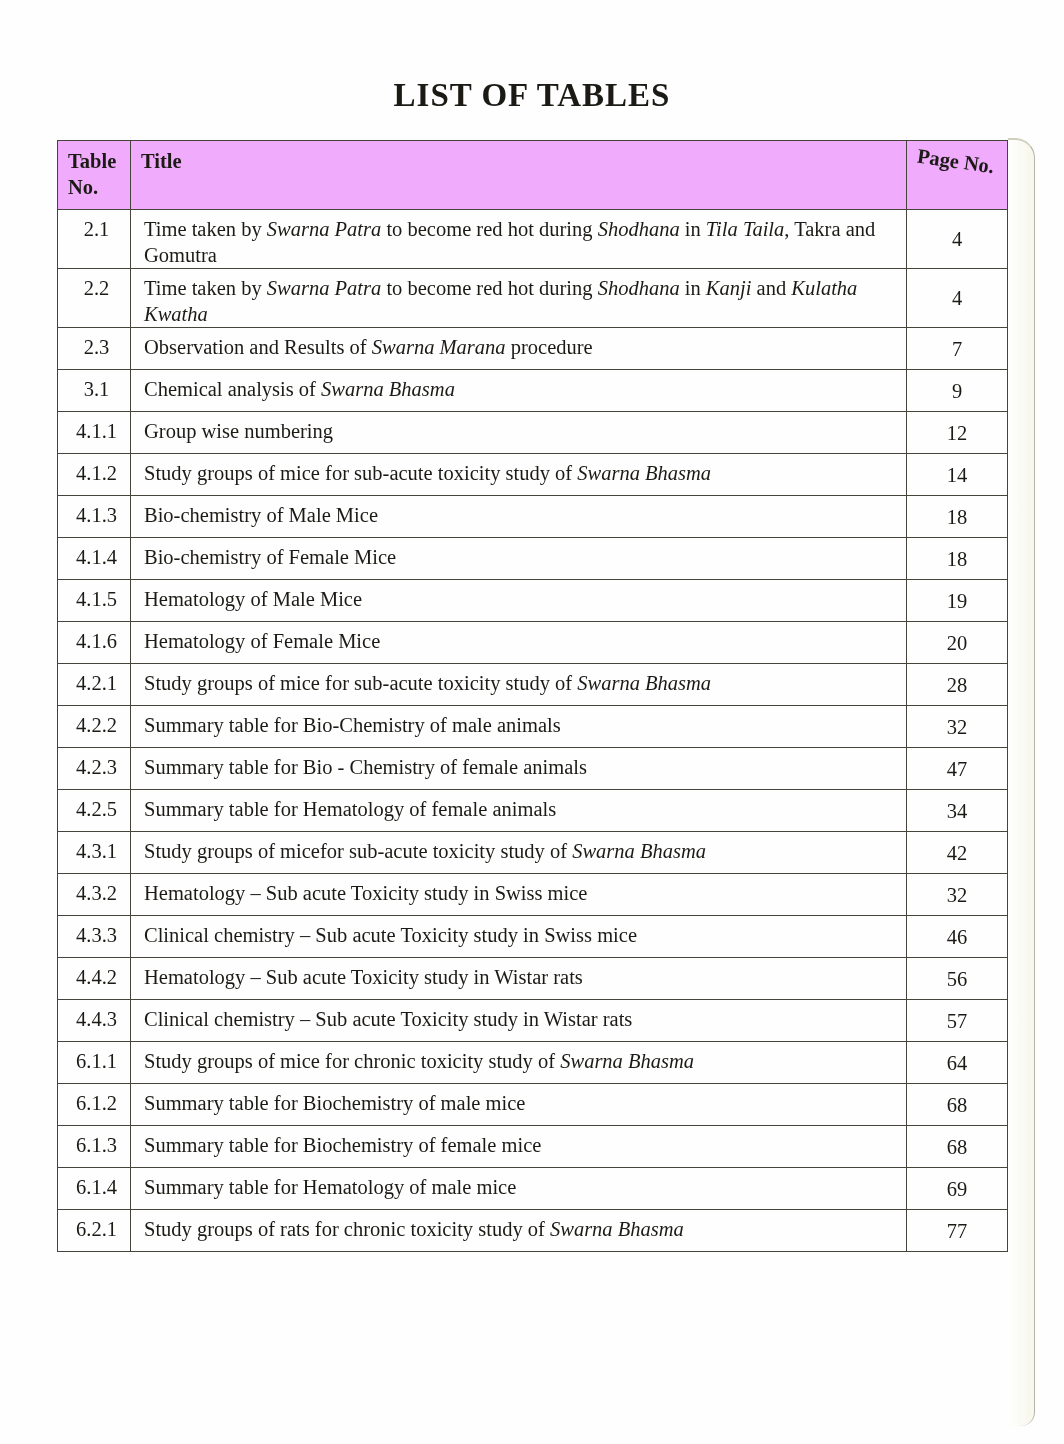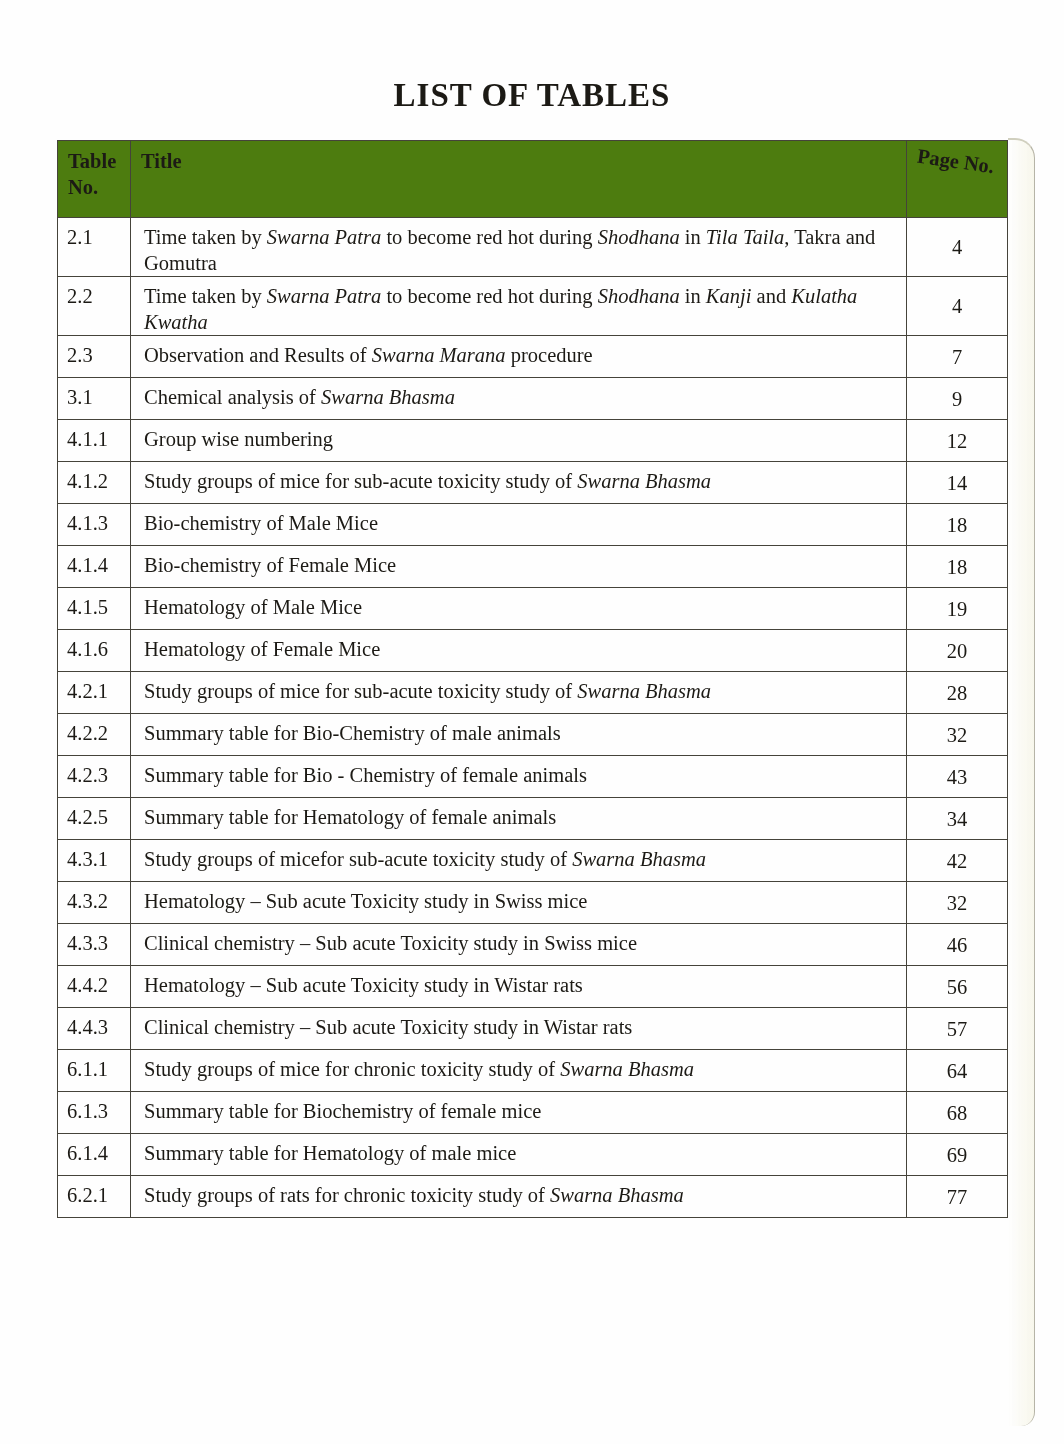--- a/index.html
+++ b/index.html
@@ -39,38 +39,38 @@
     width: 100%;
     table-layout: fixed;
   }
   table.lot th, table.lot td {
     border: 1.6px solid #45433a;
     font-size: 20.5px;
     line-height: 26px;
     word-wrap: break-word;
   }
   table.lot th {
-    background: #4d7c0f;
+    background: #f0abfc;
     font-weight: bold;
     text-align: left;
     vertical-align: top;
-    padding: 7px 8px 17px 10px;
+    padding: 7px 8px 9px 10px;
   }
   th.col-page {
     text-align: center;
     padding-top: 14px;
   }
   th.col-page .tilted {
     display: inline-block;
     transform: rotate(8deg);
     white-space: nowrap;
   }
   td.col-no {
     vertical-align: top;
-    text-align: left;
+    text-align: center;
     padding: 6px 4px 9px 9px;
   }
   td.col-title {
     vertical-align: top;
     text-align: left;
     padding: 6px 12px 0 13px;
   }
   td.col-page {
     vertical-align: middle;
     text-align: center;
@@ -172,21 +172,21 @@
             <td class="col-page">28</td>
           </tr>
           <tr>
             <td class="col-no">4.2.2</td>
             <td class="col-title"><span>Summary table for Bio-Chemistry of male animals</span></td>
             <td class="col-page">32</td>
           </tr>
           <tr>
             <td class="col-no">4.2.3</td>
             <td class="col-title"><span>Summary table for Bio - Chemistry of female animals</span></td>
-            <td class="col-page">43</td>
+            <td class="col-page">47</td>
           </tr>
           <tr>
             <td class="col-no">4.2.5</td>
             <td class="col-title"><span>Summary table for Hematology of female animals</span></td>
             <td class="col-page">34</td>
           </tr>
           <tr>
             <td class="col-no">4.3.1</td>
             <td class="col-title"><span>Study groups of micefor sub-acute toxicity study of </span><i>Swarna Bhasma</i></td>
             <td class="col-page">42</td>
@@ -208,20 +208,25 @@
           </tr>
           <tr>
             <td class="col-no">4.4.3</td>
             <td class="col-title"><span>Clinical chemistry – Sub acute Toxicity study in Wistar rats</span></td>
             <td class="col-page">57</td>
           </tr>
           <tr>
             <td class="col-no">6.1.1</td>
             <td class="col-title"><span>Study groups of mice for chronic toxicity study of </span><i>Swarna Bhasma</i></td>
             <td class="col-page">64</td>
+          </tr>
+          <tr>
+            <td class="col-no">6.1.2</td>
+            <td class="col-title"><span>Summary table for Biochemistry of male mice</span></td>
+            <td class="col-page">68</td>
           </tr>
           <tr>
             <td class="col-no">6.1.3</td>
             <td class="col-title"><span>Summary table for Biochemistry of female mice</span></td>
             <td class="col-page">68</td>
           </tr>
           <tr>
             <td class="col-no">6.1.4</td>
             <td class="col-title"><span>Summary table for Hematology of male mice</span></td>
             <td class="col-page">69</td>

